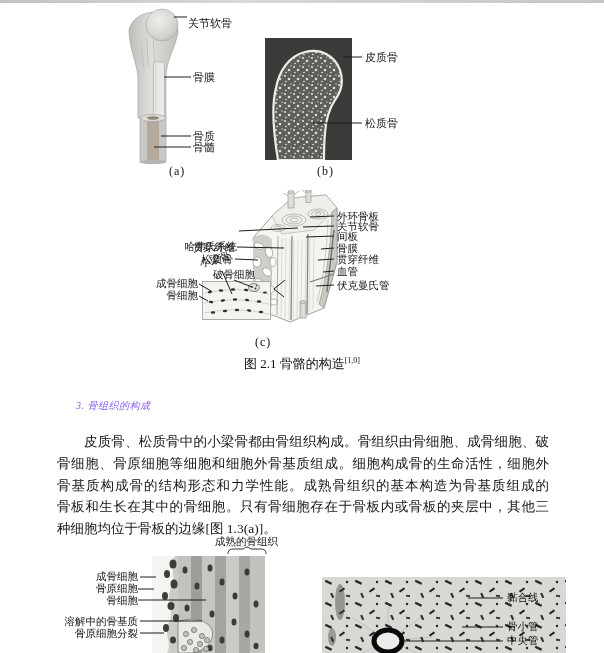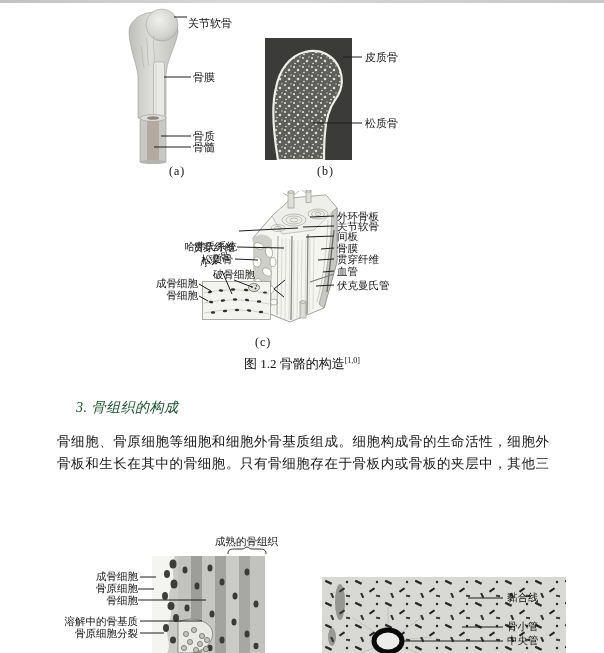--- a/index.html
+++ b/index.html
@@ -10,21 +10,21 @@
     font-family:"Liberation Serif","DejaVu Serif",serif;color:#1a1a1a;
   }
   .top-strip{position:absolute;left:0;top:0;width:604px;height:3px;
     background:linear-gradient(90deg,#c2c2c2,#d8d8d8 40%,#c6c6c6);}
   .abs{position:absolute;}
   .lbl{position:absolute;font-size:10.5px;line-height:1.15;white-space:nowrap;color:#111;}
   .lbl.big{font-size:11px;}
   .tag{position:absolute;font-size:12px;color:#111;letter-spacing:1px;}
   .caption{position:absolute;left:0;right:0;text-align:center;font-size:13px;color:#111;}
   .caption sup{font-size:8px;}
-  .heading{position:absolute;font-size:14px;font-style:italic;color:#14532d;letter-spacing:.5px;}
+  .heading{position:absolute;font-size:10px;font-style:italic;color:#8b5cf6;letter-spacing:.5px;}
   .para{position:absolute;left:57px;top:431px;width:492px;font-size:13.5px;color:#141414;}
   .pline{display:block;height:21.8px;line-height:21.8px;}
   .pline.j{text-align:justify;text-align-last:justify;}
   .pline.first{text-indent:27px;}
   .pline.last{text-align:left;}
   .leaders{position:absolute;left:0;top:0;pointer-events:none;}
   svg{display:block;}
 </style>
 </head>
 <body>
@@ -178,27 +178,30 @@
   <span class="lbl" style="left:337px;top:211px;">外环骨板</span>
   <span class="lbl" style="left:337px;top:221px;">关节软骨</span>
   <span class="lbl" style="left:337px;top:231px;">间板</span>
   <span class="lbl" style="left:337px;top:243px;">骨膜</span>
   <span class="lbl" style="left:337px;top:254px;">贯穿纤维</span>
   <span class="lbl" style="left:337px;top:266px;">血管</span>
   <span class="lbl" style="left:337px;top:280px;">伏克曼氏管</span>
   <span class="tag" style="left:255px;top:335px;">(c)</span>
 
   <div class="caption" style="top:355px;">
-    <span>图 1.2  骨骼的构造</span><sup>[1,0]</sup>
+    <span>图 2.1  骨骼的构造</span><sup>[1,0]</sup>
   </div>
 
   <div class="heading" style="left:76px;top:399px;">3. 骨组织的构成</div>
   <div class="para">
+    <span class="pline j first">皮质骨、松质骨中的小梁骨都由骨组织构成。骨组织由骨细胞、成骨细胞、破</span>
     <span class="pline j">骨细胞、骨原细胞等细胞和细胞外骨基质组成。细胞构成骨的生命活性，细胞外</span>
+    <span class="pline j">骨基质构成骨的结构形态和力学性能。成熟骨组织的基本构造为骨基质组成的</span>
     <span class="pline j">骨板和生长在其中的骨细胞。只有骨细胞存在于骨板内或骨板的夹层中，其他三</span>
+    <span class="pline last">种细胞均位于骨板的边缘[图 1.3(a)]。</span>
   </div>
 
   <span class="lbl" style="left:215px;top:536px;">成熟的骨组织</span>
   <svg class="abs" style="left:227px;top:546px;" width="40" height="9" viewBox="0 0 40 9">
     <path d="M1,8 C1,3 4,3 9,3 L15,3 C18,3 18,1 20,1 C22,1 22,3 25,3 L31,3 C36,3 39,3 39,8" fill="none" stroke="#333" stroke-width="1"></path>
   </svg>
   <svg class="abs" style="left:152px;top:556px;" width="113" height="97" viewBox="0 0 113 97">
     <rect x="0" y="0" width="113" height="97" fill="#cbcbc7"></rect>
     <g>
       <rect x="26" y="0" width="13" height="97" fill="#c2c2be"></rect>

